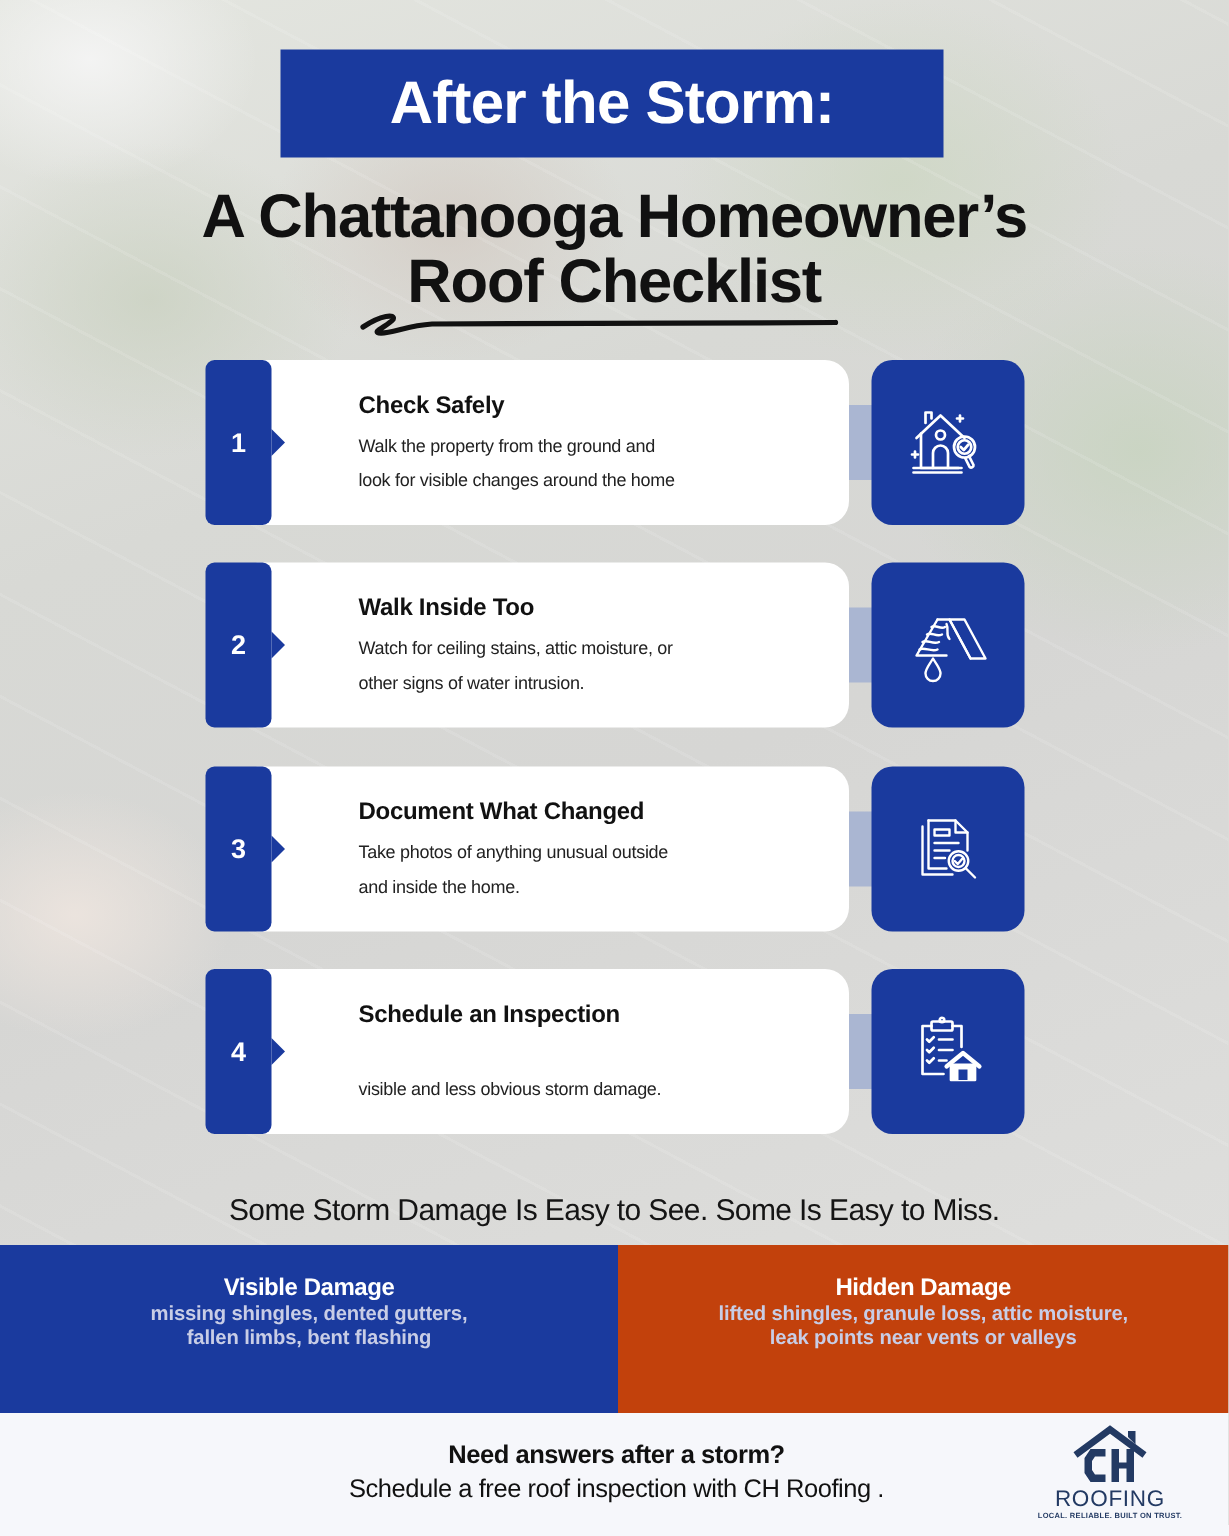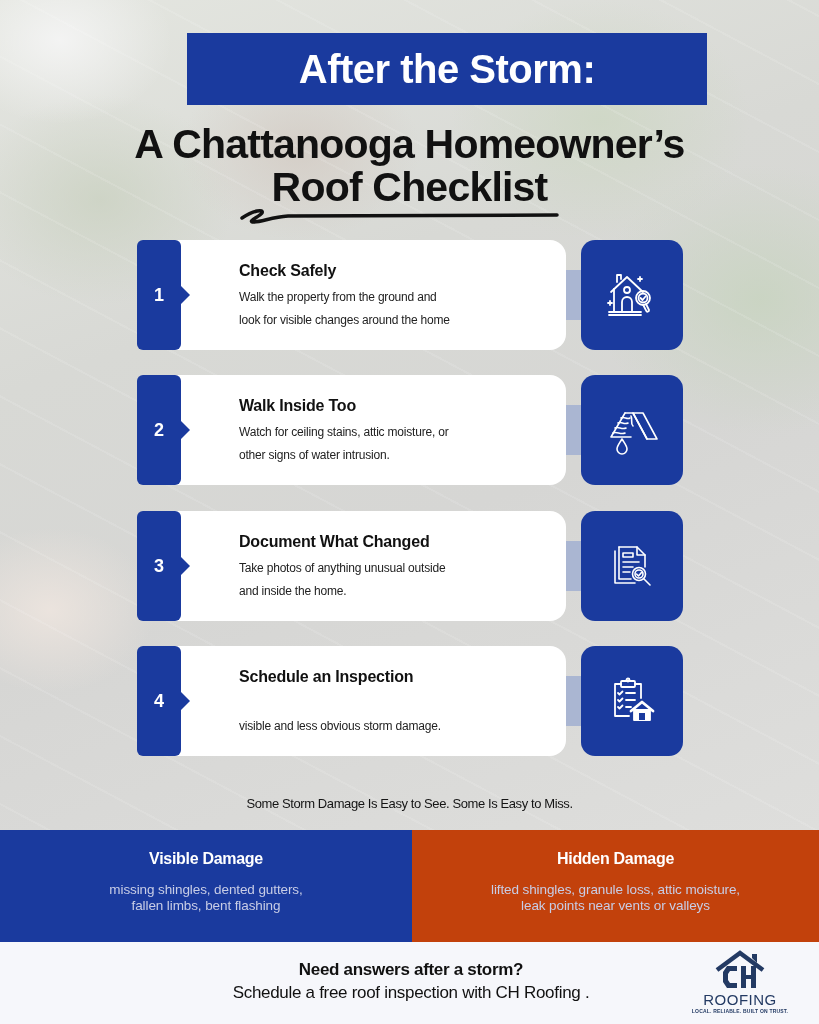--- a/index.html
+++ b/index.html
@@ -22,21 +22,21 @@
       linear-gradient(160deg, #e4e6e0 0%, #d8d9d5 35%, #d6d6d4 60%, #dededc 100%);
   }
   .bg::after {
     content: ""; position: absolute; inset: 0;
     background-image:
       repeating-linear-gradient(28deg, rgba(255,255,255,0.0) 0 22px, rgba(255,255,255,0.18) 22px 24px, rgba(255,255,255,0) 24px 60px);
     opacity: 0.6;
   }
 
   .title-box {
-    position: absolute; left: 187px; top: 33px; width: 520px; height: 72px;
+    position: absolute; left: 187px; top: 33px; width: 442px; height: 72px;
     background: #1a3a9e;
     display: flex; align-items: center; justify-content: center;
   }
   .title-box span {
     color: #fff; font-weight: 700; font-size: 40px; letter-spacing: -0.5px;
   }
   .subtitle {
     position: absolute; left: 0; width: 819px; text-align: center;
     color: #111; font-weight: 700; font-size: 41px; letter-spacing: -0.8px; line-height: 44px;
   }
@@ -76,30 +76,30 @@
   }
   .step .icon-tile {
     position: absolute; left: 444px; top: 0; width: 102px; height: 110px;
     background: #1a3a9e; border-radius: 14px;
     display: flex; align-items: center; justify-content: center; z-index: 2;
   }
   .icon-tile svg { width: 54px; height: 54px; }
 
   .tagline {
     position: absolute; left: 0; top: 796px; width: 819px; text-align: center;
-    font-size: 13px; color: #151515; letter-spacing: -0.4px;
+    font-size: 20px; color: #151515; letter-spacing: -0.4px;
   }
 
   .damage {
     position: absolute; top: 830px; height: 112px; text-align: center; color: #fff;
   }
   .damage.visible { left: 0; width: 412px; background: #1a3a9e; }
   .damage.hidden { left: 412px; width: 407px; background: #c2410c; }
   .damage h4 { font-size: 16px; font-weight: 700; margin-top: 20px; letter-spacing: -0.3px; }
-  .damage p { font-size: 13.5px; color: #c8cde6; line-height: 16px; margin-top: 14px; letter-spacing: -0.1px; }
+  .damage p { font-size: 13.5px; color: #c8cde6; line-height: 16px; letter-spacing: -0.1px; font-weight: bold; }
 
   .footer {
     position: absolute; left: 0; top: 942px; width: 819px; height: 82px; background: #f6f7fb;
   }
   .footer .q {
     position: absolute; left: 0; top: 18px; width: 822px; text-align: center;
     font-size: 17px; font-weight: 700; color: #111; letter-spacing: -0.3px;
   }
   .footer .cta {
     position: absolute; left: 0; top: 41px; width: 822px; text-align: center;

